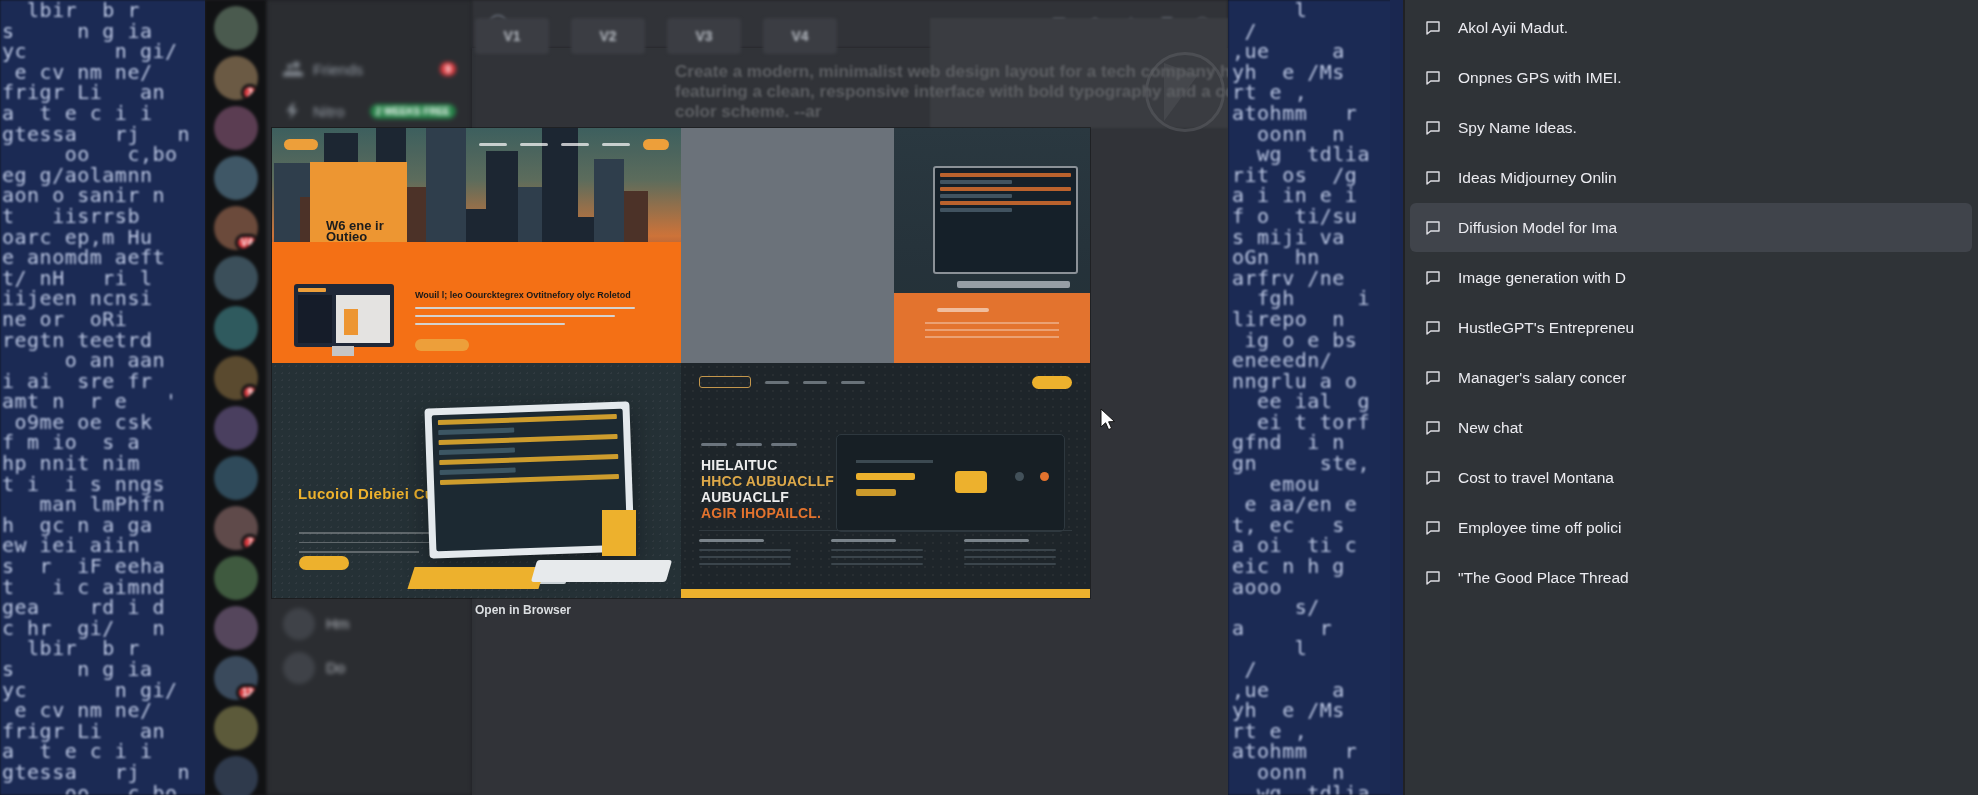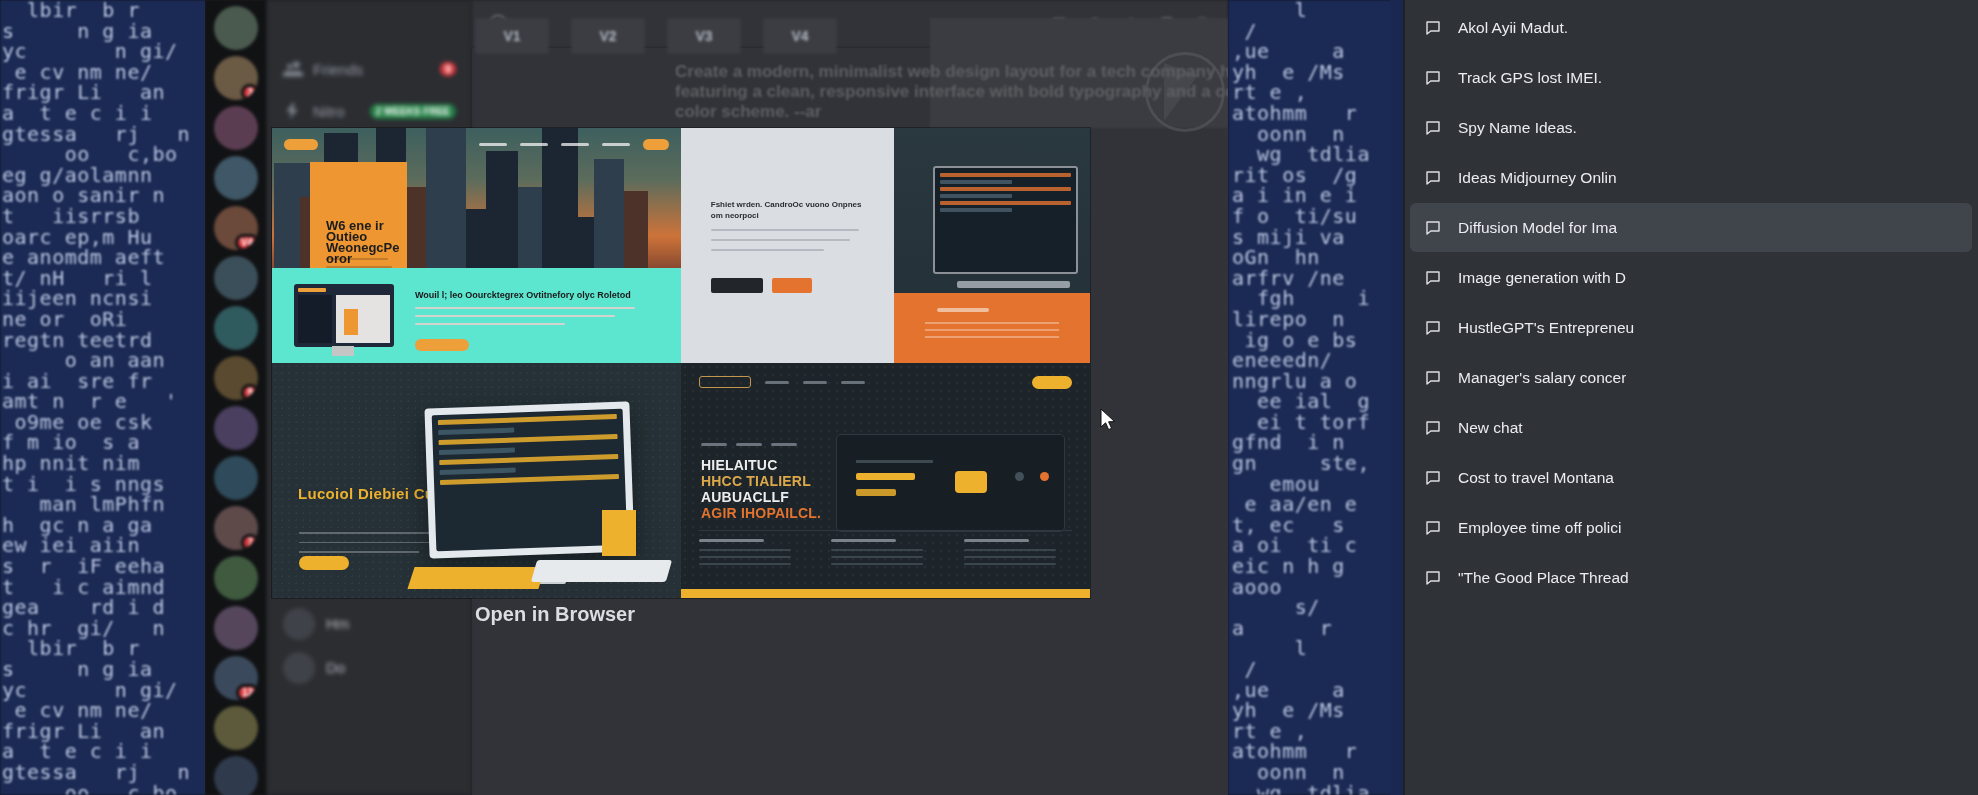--- a/index.html
+++ b/index.html
@@ -184,21 +184,21 @@
   .t1 .card{
     position:absolute; left:38px; top:34px; width:97px; height:172px;
     background:#f29a33;
   }
   .t1 .card h4{ position:absolute; left:16px; top:58px; right:12px;
     font-size:13px; font-weight:800; color:#1d1d1d; line-height:11px;}
   .t1 .card .ln{ position:absolute; left:16px; height:1.5px; background:rgba(0,0,0,.18); border-radius:1px;}
   .t1 .card .btn{ position:absolute; left:16px; bottom:44px; width:56px;height:12px;
     border:1.2px solid #2b2114; border-radius:7px;}
   .t1 .white{
-    position:absolute; left:0; right:0; bottom:0; height:95px; background:#5eead4;
+    position:absolute; left:0; right:0; bottom:0; height:121px; background:#f97316;
   }
   .t1 .mon{ position:absolute; left:22px; bottom:16px; width:100px; height:63px;
     background:#20293a; border-radius:3px; padding:4px; }
   .t1 .mon .bar{ height:4px; background:#f2a33c; width:30%; border-radius:1px; margin-bottom:3px;}
   .t1 .mon .pane{ position:absolute; left:4px; top:11px; width:34px; bottom:4px; background:#161d2a;}
   .t1 .mon .pane2{ position:absolute; left:42px; top:11px; right:4px; bottom:4px; background:#e9e8e6;}
   .t1 .mon .pane2 .o{ position:absolute; left:8px; top:14px; width:14px; height:26px; background:#f29a33;}
   .t1 .stand{ position:absolute; left:60px; bottom:7px; width:22px; height:10px; background:#c9c9c9;}
   .t1 .rtxt{ position:absolute; left:143px; bottom:38px; right:16px;}
   .t1 .rtxt h5{ font-size:9px; color:#1a1a1a; font-weight:800; line-height:12px;}
@@ -292,21 +292,21 @@
 
   
   .grid .tile:after{
     content:""; position:absolute; inset:0; pointer-events:none;
     background:rgba(0,0,0,.02);
   }
 
   
   .open-browser{
     position:absolute; left:270px; top:603px; z-index:8;
-    color:#dbdee1; font-size:20px; font-weight:600; filter:blur(.3px);
+    color:#dbdee1; font-size:12px; font-weight:600; filter:blur(.3px);
   }
 
   
   .cursor{ position:absolute; left:1100px; top:408px; z-index:20; }
 
   
   .chat-sidebar{
     position:absolute; top:0; left:1404px; width:574px; height:795px;
     background:#2f3337; z-index:10; filter: blur(.45px);
     padding-top:2px;
@@ -698,34 +698,20 @@
         <h5>Wouil l; leo Oourcktegrex Ovtitnefory olyc Roletod</h5>
         <div class="ln" style="width:88%"></div>
         <div class="ln" style="width:80%"></div>
         <div class="ln" style="width:60%"></div>
       </div>
       <div class="rbtn"></div>
     </div>
   </div>
 
   <div class="tile t2">
-    <div class="left">
-      <div class="lcard">
-        <h4>Fshiet wrden.
-CandroOc vuono Onpnes
-om neorpoci</h4>
-        <div class="ln" style="width:92%"></div>
-        <div class="ln" style="width:86%"></div>
-        <div class="ln" style="width:70%"></div>
-      </div>
-      <div class="btns">
-        <div class="bdark"></div>
-        <div class="borange"></div>
-      </div>
-    </div>
     <div class="right">
       <div class="screen">
         <div class="r"></div>
             <div class="r s"></div>
             <div class="r"></div>
         <div class="r s"></div>
             <div class="r"></div>
             <div class="r s"></div>
       </div>
       <div class="kb"></div>
@@ -773,21 +759,21 @@
           <div class="nl"></div>
       <div class="cta"></div>
     </div>
     <div class="eyebrow">
       <span></span>
           <span></span>
           <span></span>
     </div>
     <h3>
       <span class="a">HIELAITUC</span><br>
-      <span class="b">HHCC TIALIERL</span><br>
+      <span class="b">HHCC AUBUACLLF</span><br>
       <span class="a">AUBUACLLF</span><br>
       <span class="c">AGIR IHOPAILCL.</span>
     </h3>
     <div class="chip">
       <div class="tr"></div>
           <div class="b1"></div>
           <div class="b2"></div>
       <div class="core"></div>
       <div class="c1"></div>
           <div class="c2"></div>
@@ -827,21 +813,21 @@
         <div class="cs-item">
           <span class="cs-ico"><svg viewBox="0 0 24 24" width="18" height="18">
               <path fill="none" stroke="#ececf1" stroke-width="1.9" stroke-linejoin="round" d="M4 4h16v12H9l-5 4V4Z"></path>
             </svg></span>
           <span class="cs-lbl">Akol Ayii Madut.</span>
         </div>
         <div class="cs-item">
           <span class="cs-ico"><svg viewBox="0 0 24 24" width="18" height="18">
               <path fill="none" stroke="#ececf1" stroke-width="1.9" stroke-linejoin="round" d="M4 4h16v12H9l-5 4V4Z"></path>
             </svg></span>
-          <span class="cs-lbl">Track GPS lost IMEI.</span>
+          <span class="cs-lbl">Onpnes GPS with IMEI.</span>
         </div>
         <div class="cs-item">
           <span class="cs-ico"><svg viewBox="0 0 24 24" width="18" height="18">
               <path fill="none" stroke="#ececf1" stroke-width="1.9" stroke-linejoin="round" d="M4 4h16v12H9l-5 4V4Z"></path>
             </svg></span>
           <span class="cs-lbl">Spy Name Ideas.</span>
         </div>
         <div class="cs-item">
           <span class="cs-ico"><svg viewBox="0 0 24 24" width="18" height="18">
               <path fill="none" stroke="#ececf1" stroke-width="1.9" stroke-linejoin="round" d="M4 4h16v12H9l-5 4V4Z"></path>

